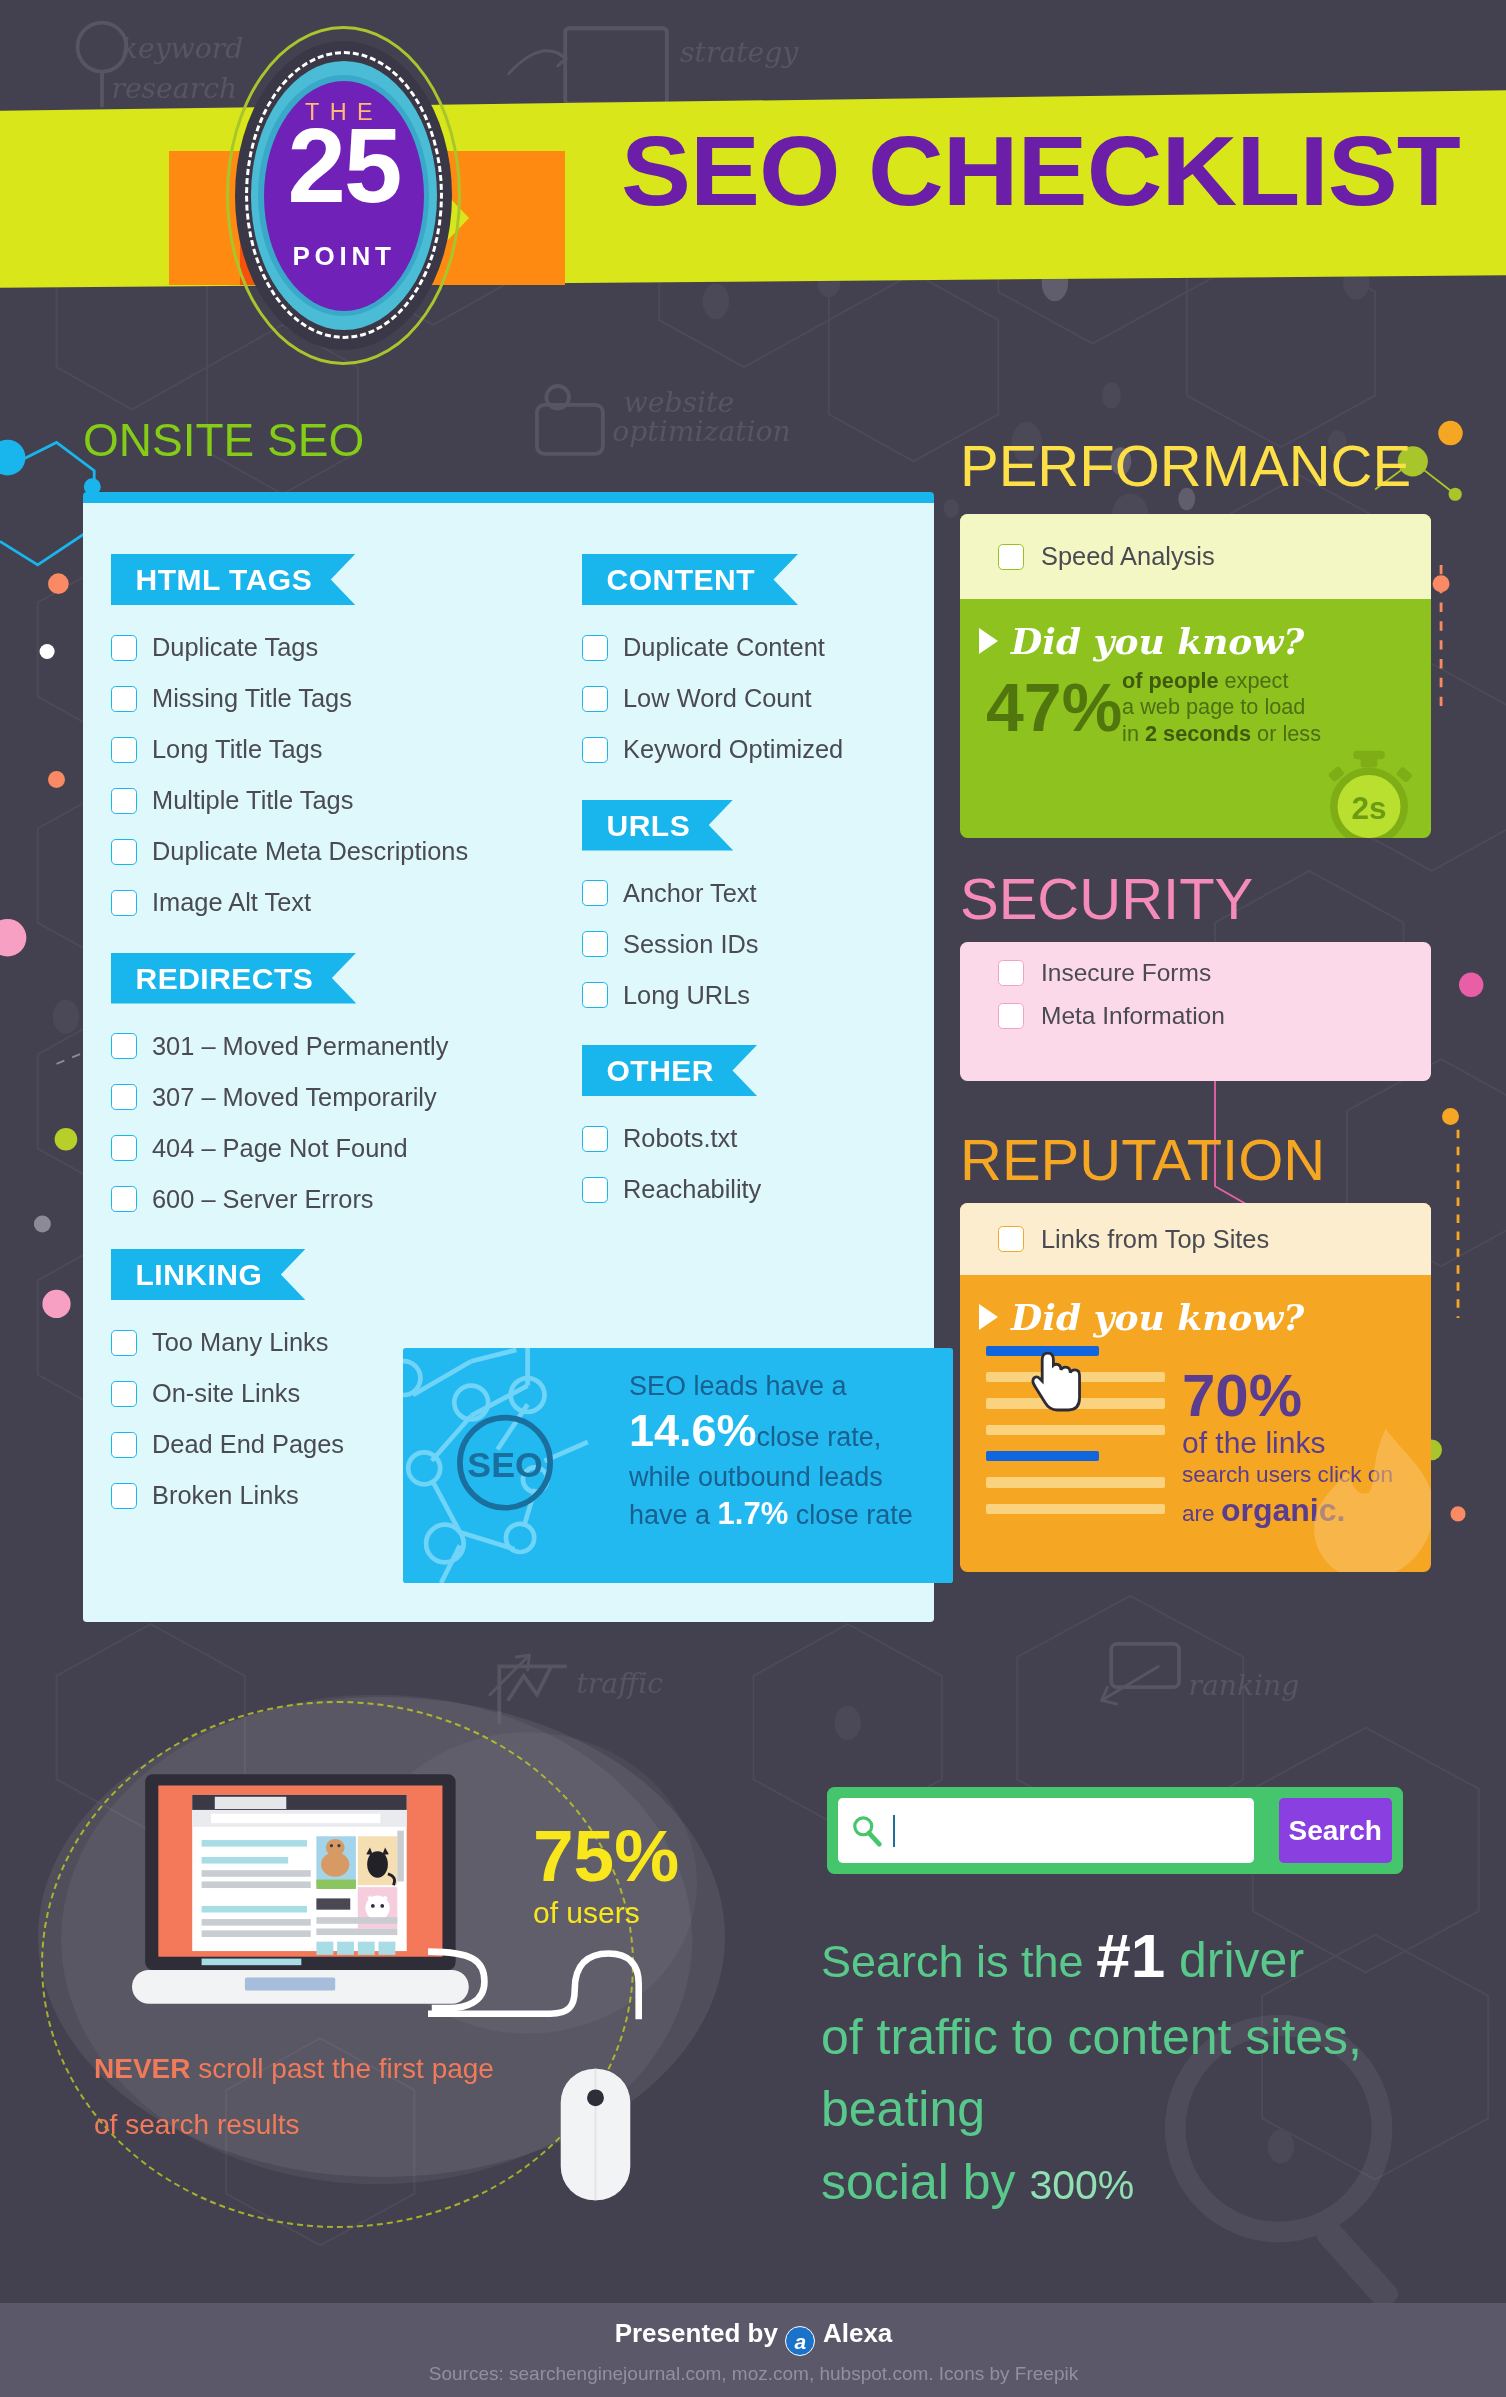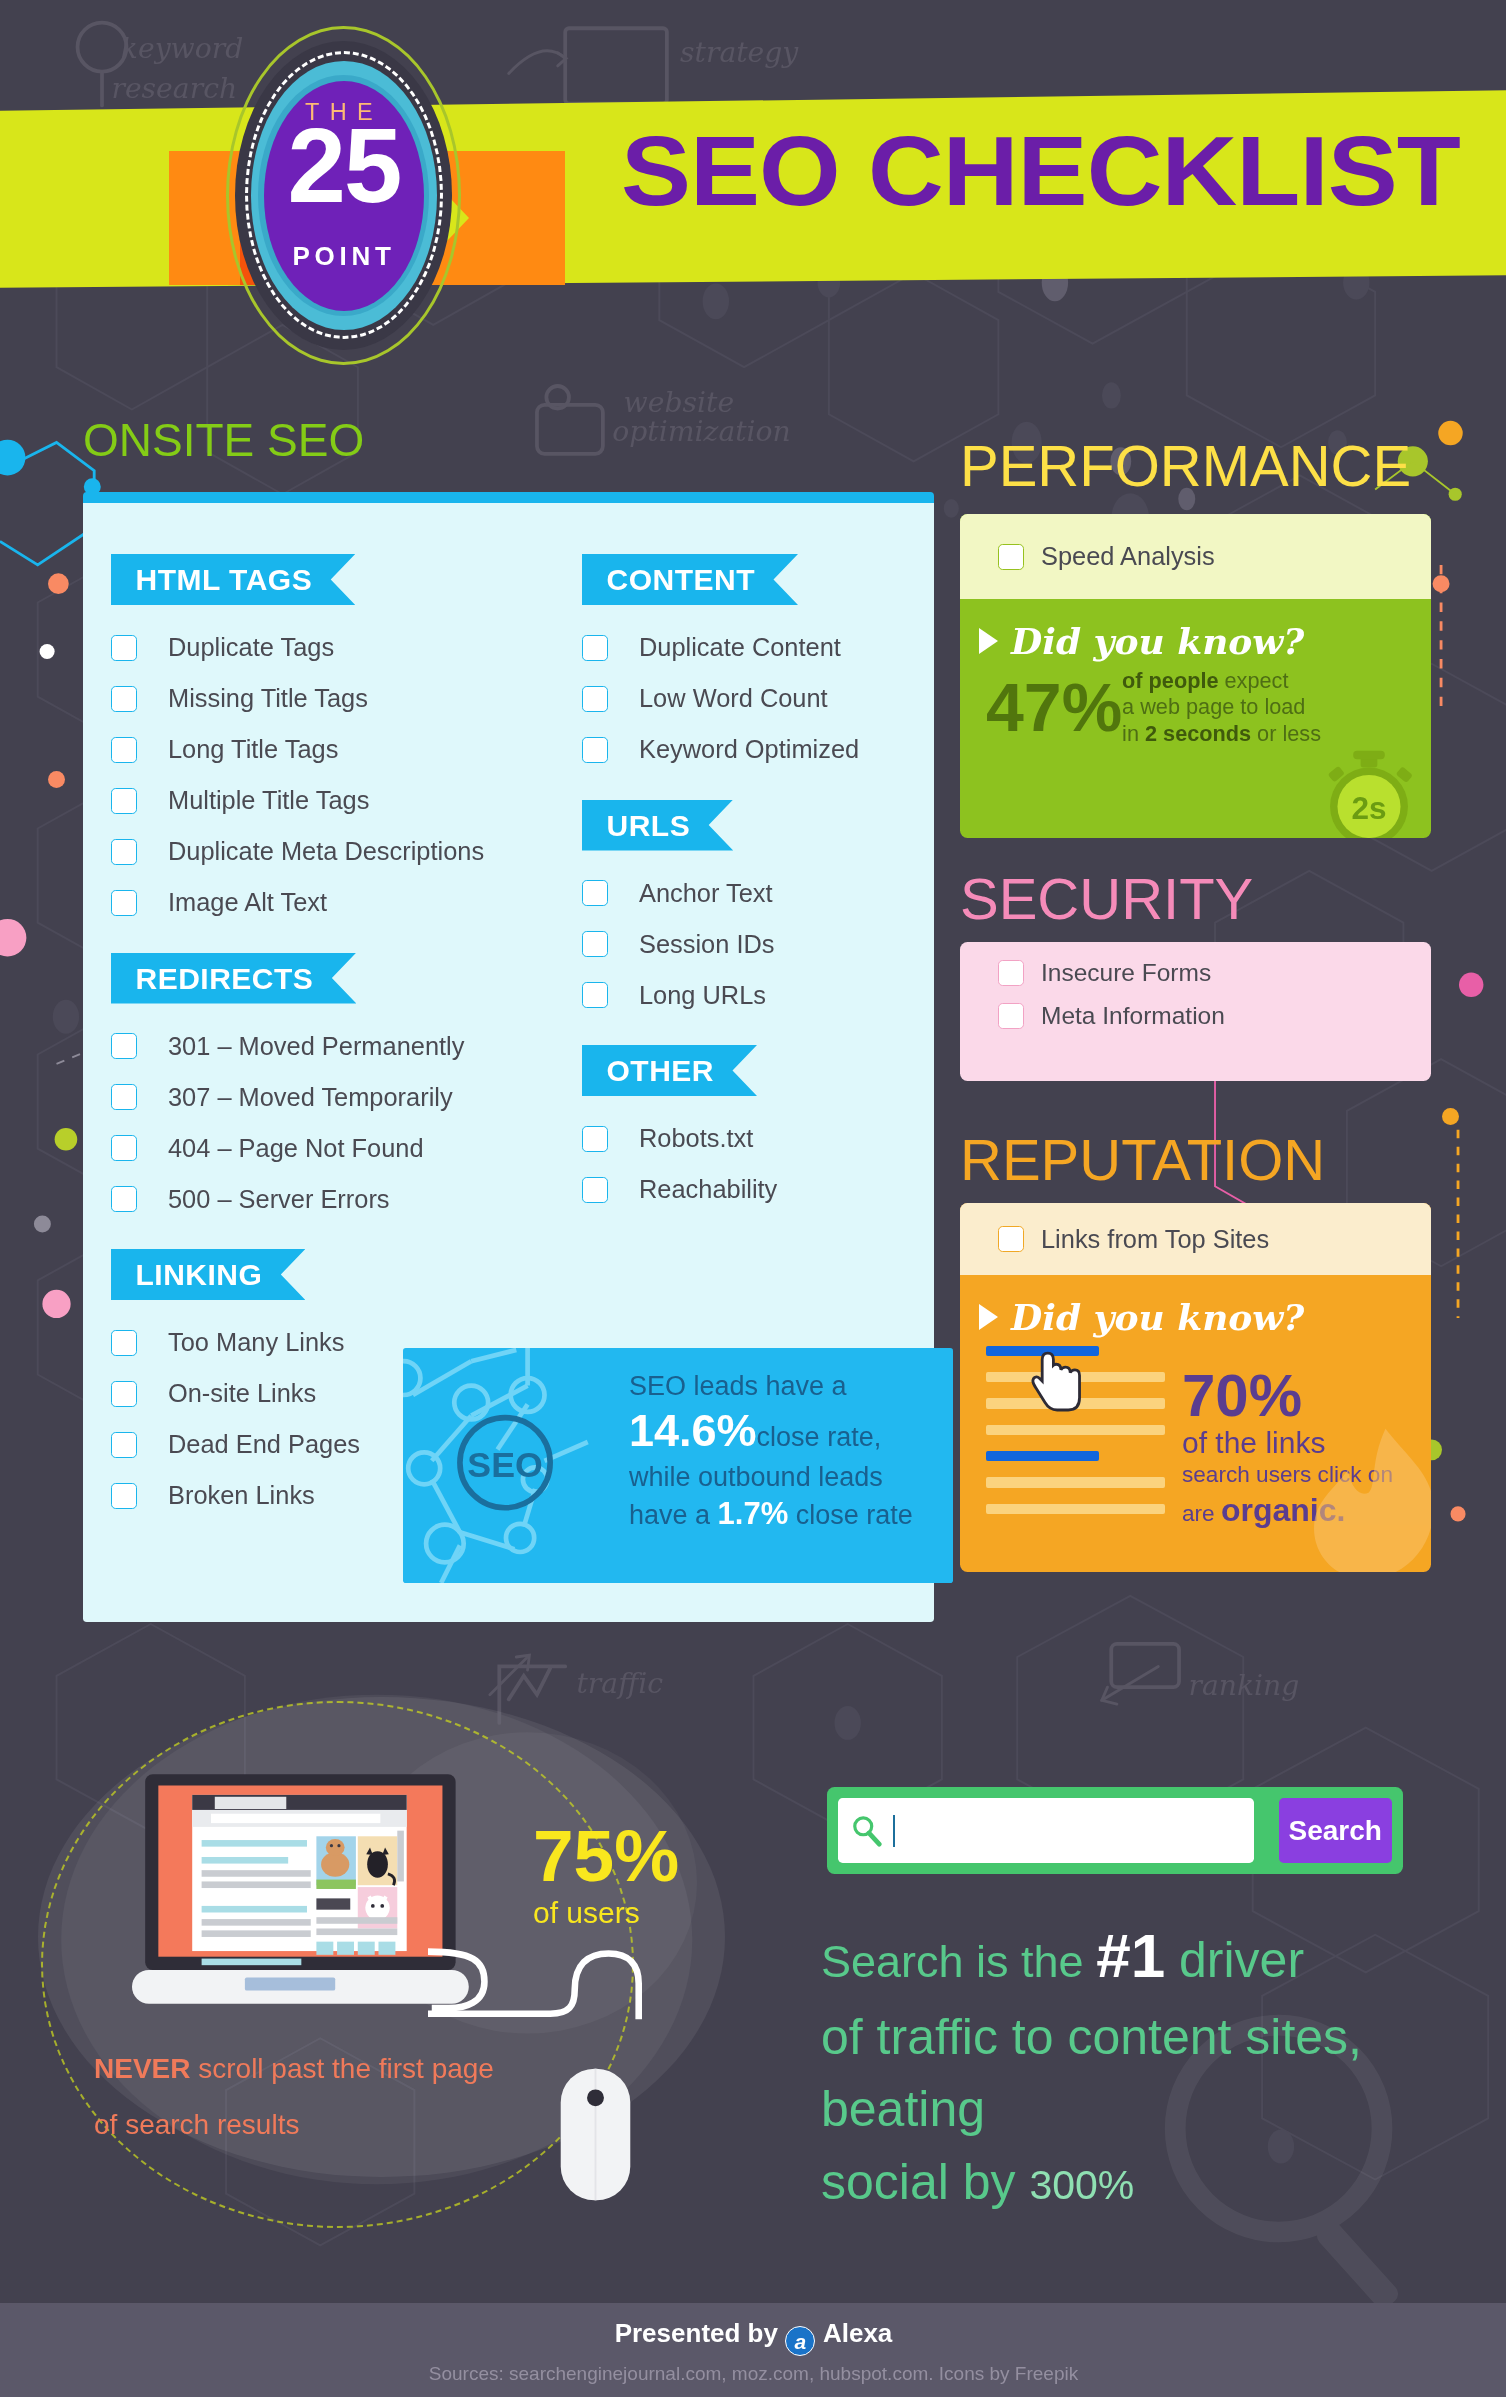--- a/index.html
+++ b/index.html
@@ -53,21 +53,21 @@
   .panel-onsite{position:absolute;left:83px;top:492px;width:851px;height:1130px;
     background:#dff8fb;border-top:11.3px solid #19b5ed;border-radius:3.8px;}
   .flag{position:relative;display:inline-block;background:#19b5ed;color:#fff;height:51px;
     padding:0 43px 0 24.5px;line-height:51px;font-size:30px;font-weight:700;letter-spacing:0.5px;
     font-family:"Liberation Sans Narrow","Liberation Sans",sans-serif;
     clip-path:polygon(0 0,100% 0,calc(100% - 24.5px) 50%,100% 100%,0 100%);}
   .col{position:absolute;}
   .col-a{left:28px;top:51px;width:471px;}
   .col-b{left:499px;top:51px;width:339px;}
   .list{margin:17px 0 24.5px 0;padding:0;list-style:none;}
-  .list li{display:flex;align-items:center;gap:31px;height:51px;font-size:25.4px;color:#4a4a52;}
+  .list li{display:flex;align-items:center;gap:15px;height:51px;font-size:25.4px;color:#4a4a52;}
   .cb{width:26px;height:26px;border:1.9px solid #19b5ed;border-radius:4.7px;background:#fff;flex:0 0 auto;}
   .cb-green{border-color:#97c11f;}
   .cb-pink{border-color:#f2a2c4;}
   .cb-orange{border-color:#f0a826;}
 
   
   .seo-box{position:absolute;left:403px;top:1348px;width:550px;height:235px;background:#22b8f0;border-radius:2.8px;overflow:hidden;}
   .seo-text{position:absolute;left:226px;top:21px;width:311px;color:#19608f;font-size:27px;line-height:1.26;
     font-family:"Liberation Sans Narrow","Liberation Sans",sans-serif;}
   .seo-big{color:#fff;font-size:45px;font-weight:700;}
@@ -324,21 +324,21 @@
         <li>
             <span class="cb"></span>
             <span>307 – Moved Temporarily</span>
           </li>
         <li>
             <span class="cb"></span>
             <span>404 – Page Not Found</span>
           </li>
         <li>
             <span class="cb"></span>
-            <span>500 – Server Errors</span>
+            <span>600 – Server Errors</span>
           </li>
       </ul>
 
       <div class="flag">LINKING</div>
       <ul class="list">
         <li>
             <span class="cb"></span>
             <span>Too Many Links</span>
           </li>
         <li>

